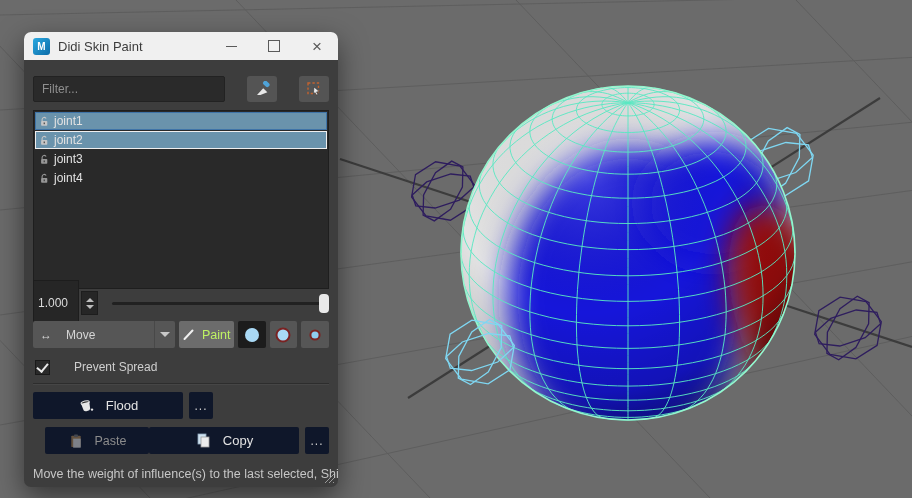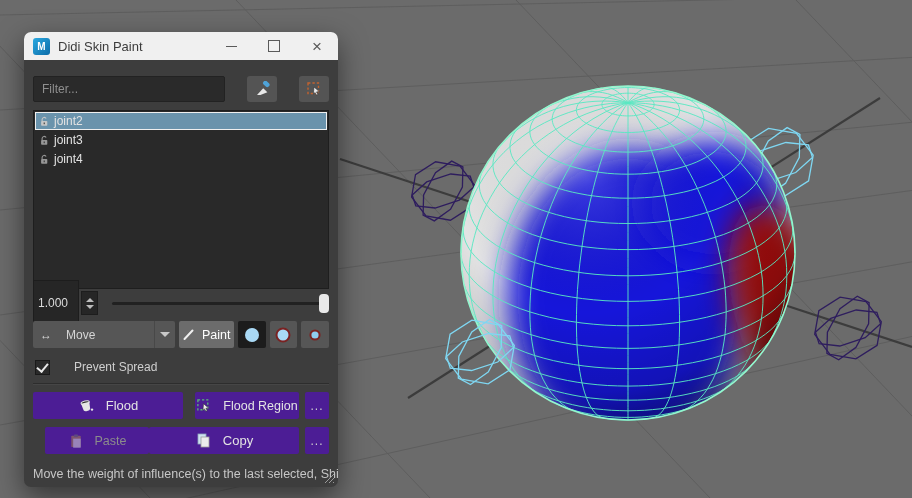--- a/index.html
+++ b/index.html
@@ -53,38 +53,38 @@
   .slider-handle{position:absolute;right:0;top:-8px;width:10px;height:19px;background:#E9E9E9;border-radius:4px}
 
   .row-tools{top:289px;height:27px;gap:4px}
   .dropdown{width:136px;height:27px;background:#565656;border-radius:2px;display:flex;
             align-items:center;font-size:12px;color:#D5D5D5;padding:0 0 0 7px}
   .dd-label{margin-left:14px}
   .dd-arrow-btn{margin-left:auto;height:100%;width:20px;border-left:1px solid #484848;
                 display:flex;align-items:center;justify-content:center}
   .tri-dd{width:0;height:0;border-left:5px solid transparent;border-right:5px solid transparent;
           border-top:5px solid #C9C9C9}
-  .paint-btn{width:56px;height:27px;background:#6C6C6C;border-radius:2px;color:#ffffff;
+  .paint-btn{width:56px;height:27px;background:#6C6C6C;border-radius:2px;color:#bef264;
              font-size:12.5px;display:flex;align-items:center;justify-content:center;gap:7px}
   .brush-btn{width:28px;height:27px;background:#565656;border-radius:2px;
              display:flex;align-items:center;justify-content:center}
   .brush-btn.active{background:#1C1C1C}
 
   .row-check{top:327px;height:16px;gap:24px;left:11px}
   .checkbox{width:13px;height:13px;background:#2A2A2A;border:1px solid #191919;position:relative}
   .checkbox.checked::after{content:"";position:absolute;left:3px;top:0px;width:5px;height:9px;
              border:solid #E8E8E8;border-width:0 2px 2px 0;transform:rotate(40deg)}
   .check-label{font-size:12px;color:#CFCFCF}
 
   .divider{position:absolute;top:351px;left:9px;right:9px;height:1px;background:#2D2D2D;
            box-shadow:0 1px 0 rgba(255,255,255,.05)}
 
   .row-flood{top:360px;height:27px}
   .row-copy{top:395px;height:27px}
-  .btn{background:#4c1d95;border-radius:2px;color:#E3E3E3;font-size:13px;height:27px;
+  .btn{background:#0f172a;border-radius:2px;color:#E3E3E3;font-size:13px;height:27px;
        display:flex;align-items:center;justify-content:center;gap:11px}
   .btn-flood,.btn-copy{width:150px}
   .btn-region,.btn-paste{width:104px;margin-left:12px;font-size:12.5px}
   .btn-more{width:24px;margin-left:6px;color:#CFCFCF;font-size:12px;letter-spacing:1px}
   .btn-paste{color:#8C8C8C}
   .btn-paste .ic{opacity:.55}
 
   .statusbar{position:absolute;left:0;right:0;bottom:0;height:26px;display:flex;align-items:center;
              padding:0 14px 0 9px;font-size:12.5px;color:#C6C6C6;white-space:nowrap;overflow:hidden}
   .grip{position:absolute;right:3px;bottom:3px}
@@ -209,20 +209,30 @@
     </div>
     <div class="icon-btn">
       <svg width="17" height="17" viewBox="0 0 17 17">
         <rect x="2" y="2" width="10.5" height="10.5" fill="none" stroke="#C2632F" stroke-width="1.4" stroke-dasharray="2.4 2"></rect>
         <path d="M8 6 L13.3 10.6 L10.5 10.9 L11.9 13.4 L10.5 14.1 L9.1 11.6 L7.4 13 Z" fill="#ECECEC" stroke="#333" stroke-width="0.6"></path>
       </svg>
     </div>
   </div>
 
   <div class="joint-list">
+    <div class="joint-row sel">
+      <span class="lock">
+        <svg width="11" height="11" viewBox="0 0 11 11">
+            <path d="M3.1 5 V3.5 A2.1 2.1 0 0 1 7.1 2.6" fill="none" stroke="currentColor" stroke-width="1.1"></path>
+            <rect x="2.1" y="5" width="6.2" height="4.7" rx="0.8" fill="currentColor"></rect>
+            <rect x="4.7" y="6.5" width="1" height="1.7" fill="#2A2A2A"></rect>
+          </svg>
+      </span>
+      <span>joint1</span>
+    </div>
     <div class="joint-row sel active">
       <span class="lock">
         <svg width="11" height="11" viewBox="0 0 11 11">
             <path d="M3.1 5 V3.5 A2.1 2.1 0 0 1 7.1 2.6" fill="none" stroke="currentColor" stroke-width="1.1"></path>
             <rect x="2.1" y="5" width="6.2" height="4.7" rx="0.8" fill="currentColor"></rect>
             <rect x="4.7" y="6.5" width="1" height="1.7" fill="#2A2A2A"></rect>
           </svg>
       </span>
       <span>joint2</span>
     </div>
@@ -301,27 +311,20 @@
     <div class="btn btn-flood">
       <svg class="ic" width="17" height="17" viewBox="0 0 17 17">
         <g transform="rotate(-14 8 9)">
           <ellipse cx="8" cy="5.6" rx="4.2" ry="1.7" fill="#2E2E2E" stroke="#E6E6E6" stroke-width="1"></ellipse>
           <path d="M3.8 5.6 L4.6 12.6 A3.5 2 0 0 0 11.4 12.6 L12.2 5.6" fill="#E6E6E6"></path>
         </g>
         <circle cx="14" cy="12.6" r="1.2" fill="#E6E6E6"></circle>
       </svg>
       <span>Flood</span>
     </div>
-    <div class="btn btn-region">
-      <svg class="ic" width="16" height="16" viewBox="0 0 17 17">
-        <rect x="2" y="2" width="10.5" height="10.5" fill="none" stroke="#58B878" stroke-width="1.4" stroke-dasharray="2.4 2"></rect>
-        <path d="M8 6 L13.3 10.6 L10.5 10.9 L11.9 13.4 L10.5 14.1 L9.1 11.6 L7.4 13 Z" fill="#ECECEC" stroke="#333" stroke-width="0.6"></path>
-      </svg>
-      <span>Flood Region</span>
-    </div>
     <div class="btn btn-more">...</div>
   </div>
 
   <div class="row row-copy">
     <div class="btn btn-paste">
       <svg class="ic" width="16" height="16" viewBox="0 0 17 17">
         <rect x="3.5" y="2.8" width="10" height="12.2" rx="1" fill="#A8824F"></rect>
         <rect x="6.5" y="1.6" width="4" height="2.6" rx="0.6" fill="#6E6E6E"></rect>
         <rect x="5.5" y="6" width="8" height="9.6" fill="#D8D8D8"></rect>
       </svg>

